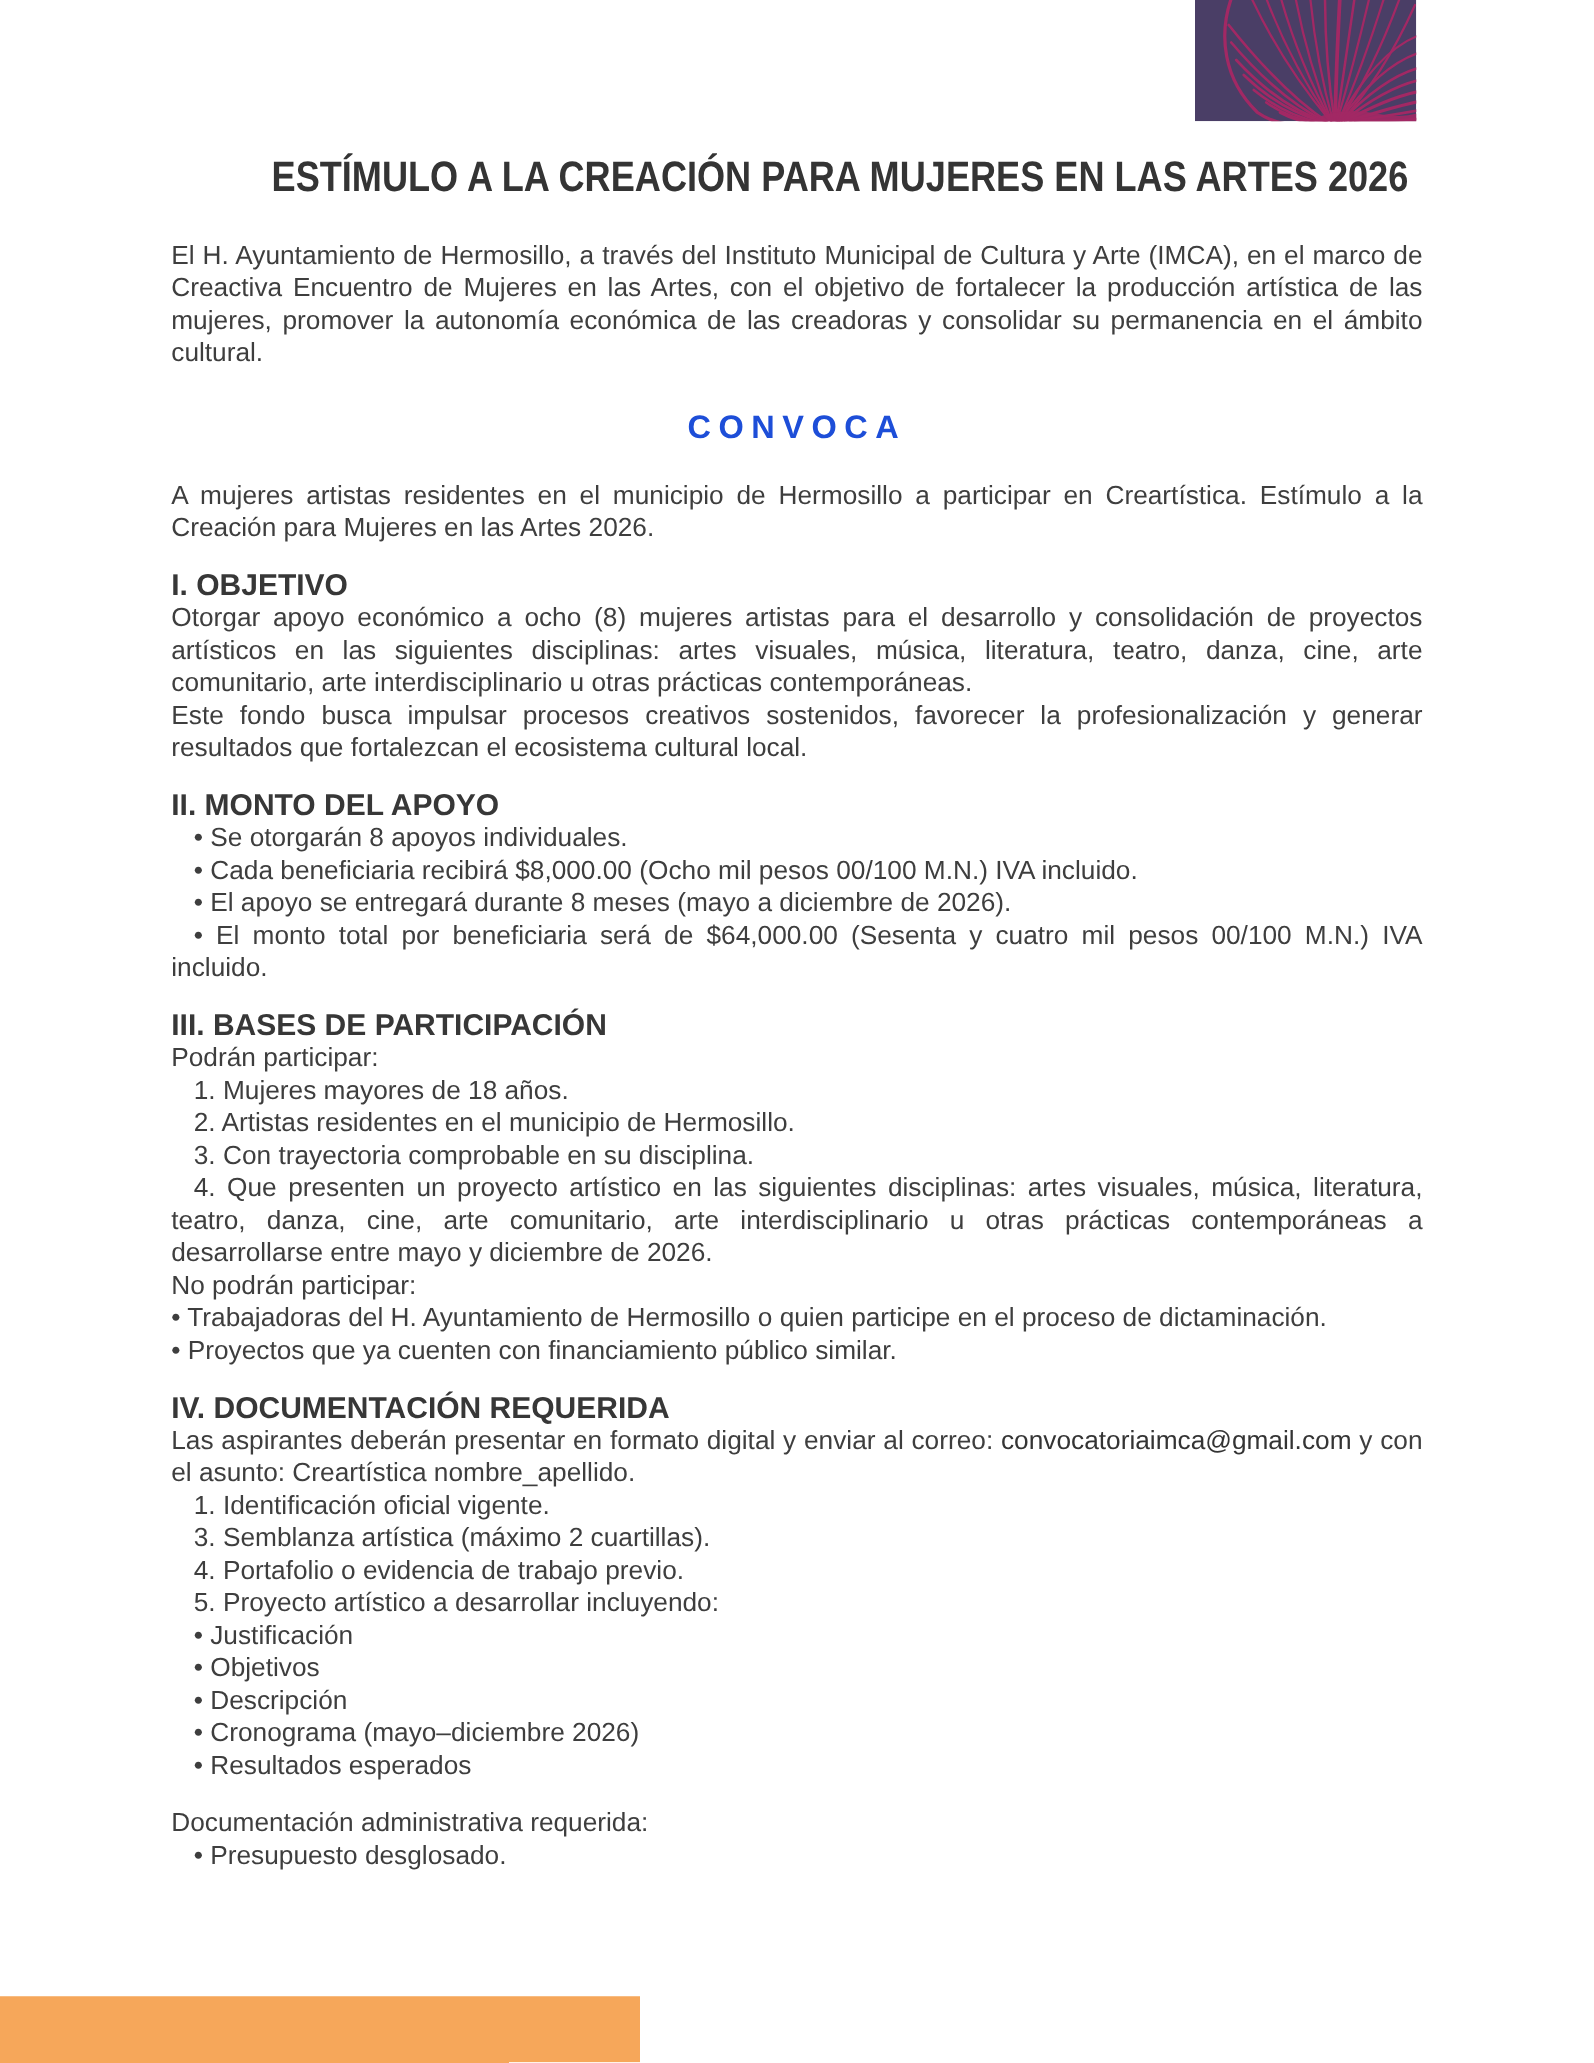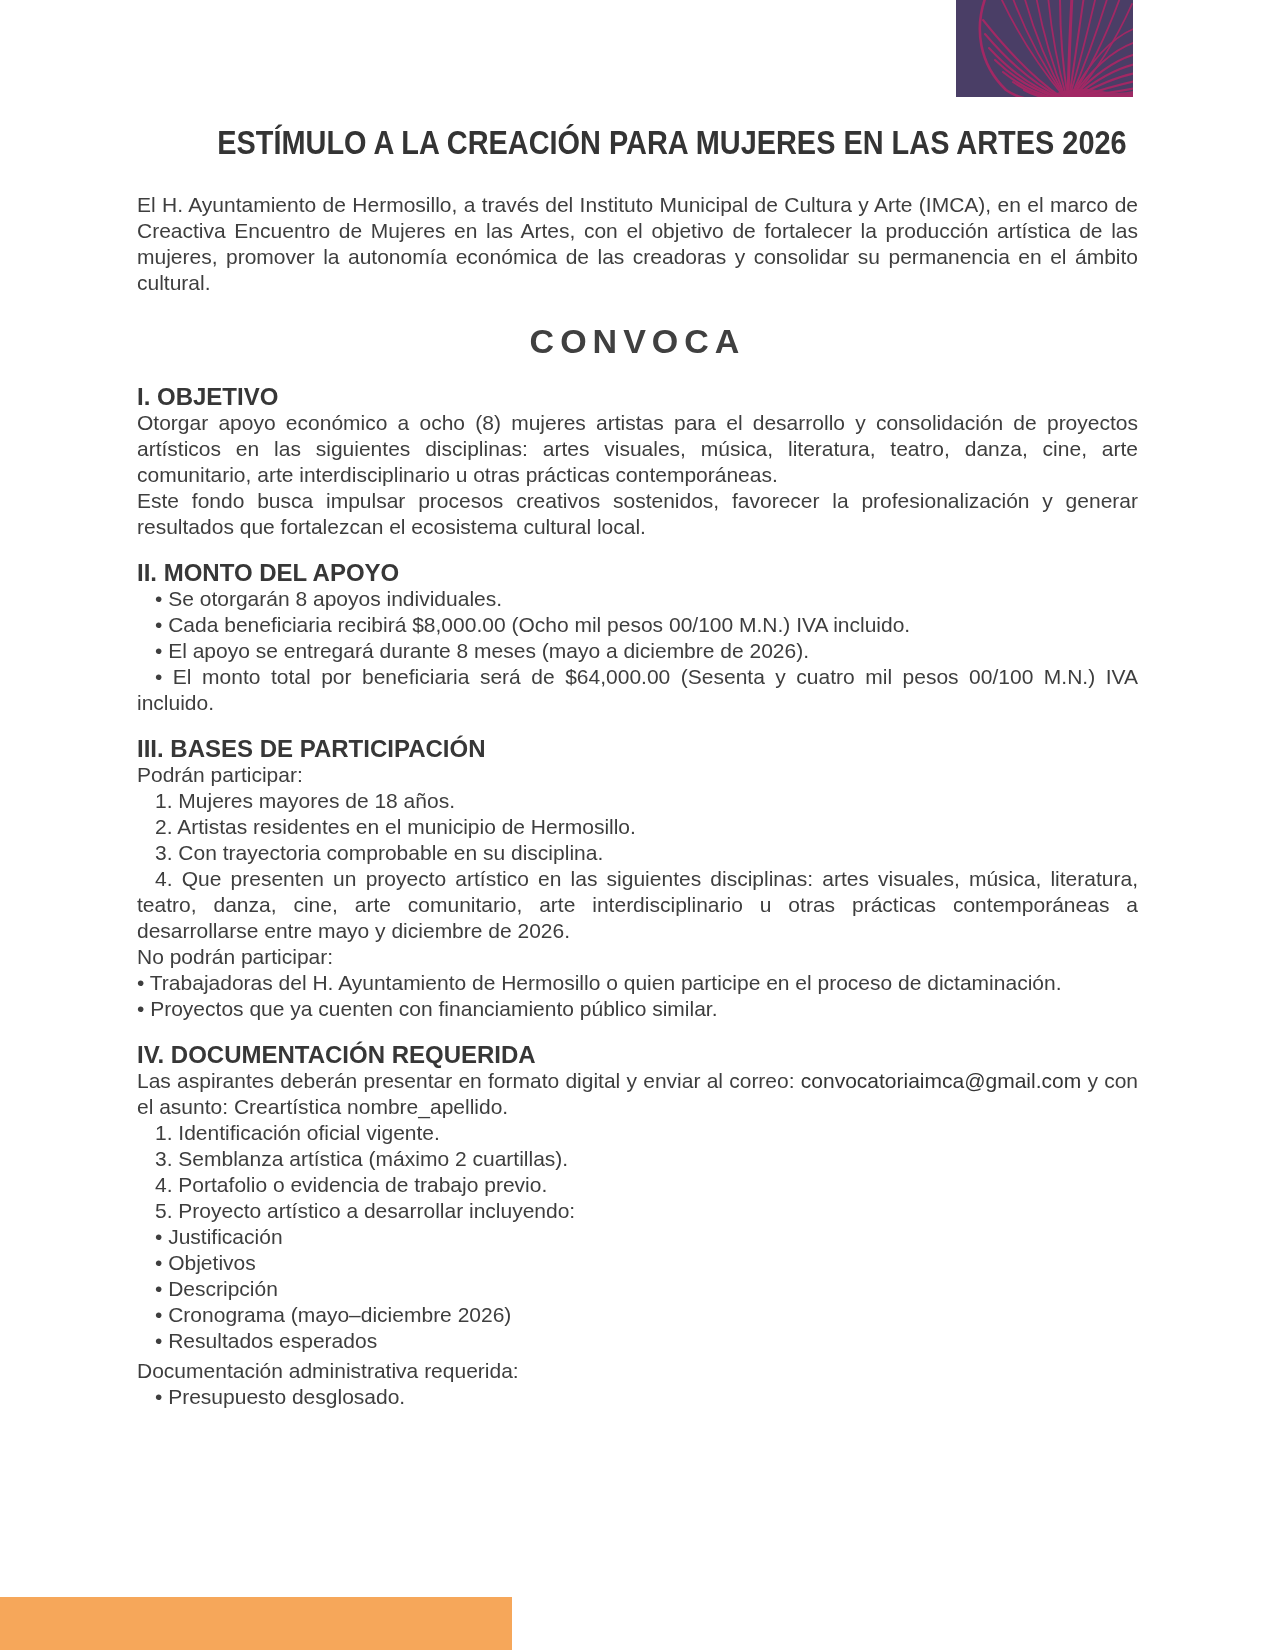--- a/index.html
+++ b/index.html
@@ -37,35 +37,35 @@
     transform:scaleX(0.85);
     transform-origin:50% 50%;
     letter-spacing:0px;
   }
   p{margin:0; font-size:21px; line-height:26px;}
   .just{text-align:justify;}
   .intro{margin-top:30px;}
   .convoca{
     margin:30px 0 28px 0;
     text-align:center;
-    font-size:34px;
+    font-size:26px;
     line-height:30px;
     font-weight:bold;
     letter-spacing:6px;
-    color:#404040;
+    color:#1d4ed8;
   }
   h2{
     margin:20px 0 0 0;
     font-size:24px;
     line-height:26px;
     font-weight:bold;
     color:#373737;
   }
   .ind{text-indent:18px;}
-  .gap-top{margin-top:4px;}
+  .gap-top{margin-top:20px;}
   .bold-email{font-weight:normal;color:#343434;}
   .footer-bar{
     position:absolute;
     left:0; top:1597px;
     width:512px; height:53px;
     background:#f6a75a;
   }
 </style>
 </head>
 <body>
@@ -113,20 +113,21 @@
   </svg>
 
   <div class="content">
 
     <h1 class="doc-title"><span class="squeeze">ESTÍMULO A LA CREACIÓN PARA MUJERES EN LAS ARTES 2026</span></h1>
 
     <p class="just intro">El H. Ayuntamiento de Hermosillo, a través del Instituto Municipal de Cultura y Arte (IMCA), en el marco de Creactiva Encuentro de Mujeres en las Artes, con el objetivo de fortalecer la producción artística de las mujeres, promover la autonomía económica de las creadoras y consolidar su permanencia en el ámbito cultural.</p>
 
     <div class="convoca">CONVOCA</div>
 
+    <p class="just">A mujeres artistas residentes en el municipio de Hermosillo a participar en Creartística. Estímulo a la Creación para Mujeres en las Artes 2026.</p>
 
     <h2>I. OBJETIVO</h2>
     <p class="just">Otorgar apoyo económico a ocho (8) mujeres artistas para el desarrollo y consolidación de proyectos artísticos en las siguientes disciplinas: artes visuales, música, literatura, teatro, danza, cine, arte comunitario, arte interdisciplinario u otras prácticas contemporáneas.</p>
     <p class="just">Este fondo busca impulsar procesos creativos sostenidos, favorecer la profesionalización y generar resultados que fortalezcan el ecosistema cultural local.</p>
 
     <h2>II. MONTO DEL APOYO</h2>
     <p class="just ind">• Se otorgarán 8 apoyos individuales.</p>
     <p class="just ind">• Cada beneficiaria recibirá $8,000.00 (Ocho mil pesos 00/100 M.N.) IVA incluido.</p>
     <p class="just ind">• El apoyo se entregará durante 8 meses (mayo a diciembre de 2026).</p>
     <p class="just ind">• El monto total por beneficiaria será de $64,000.00 (Sesenta y cuatro mil pesos 00/100 M.N.) IVA incluido.</p>

